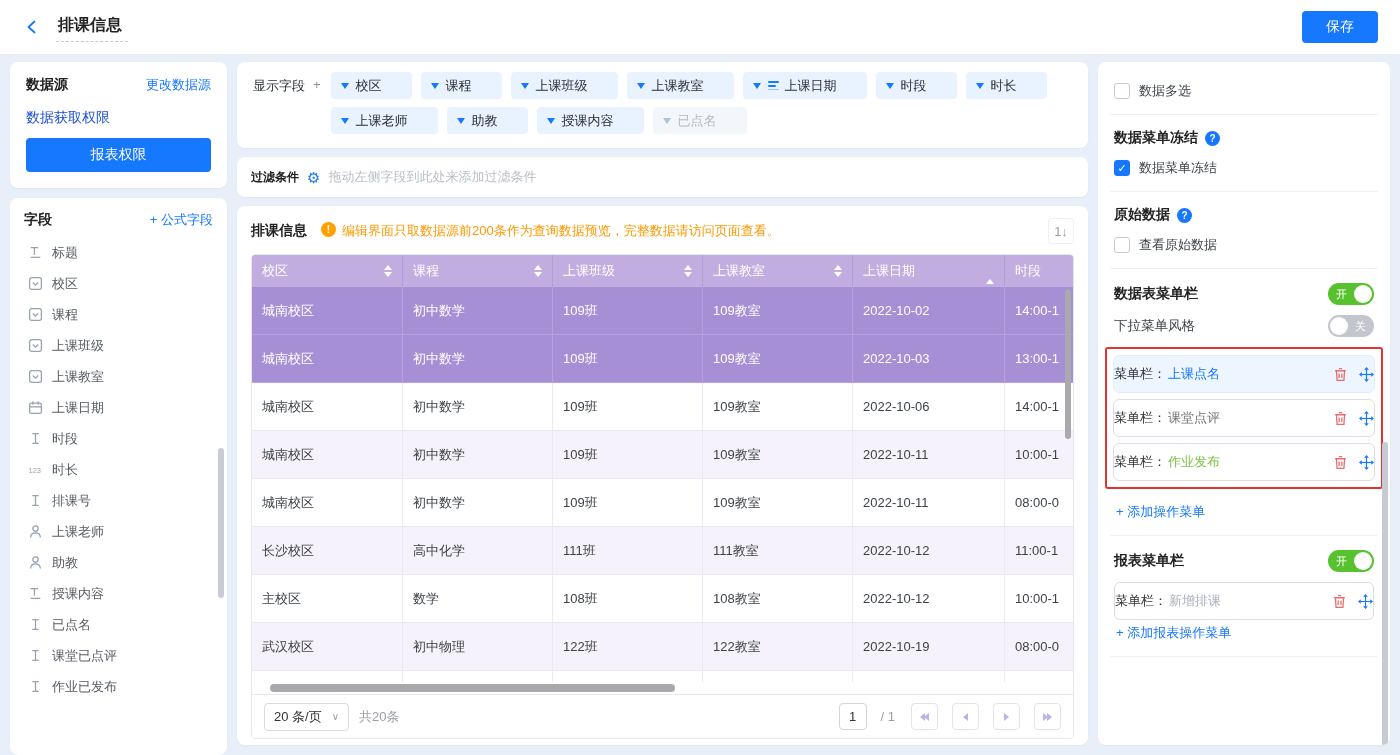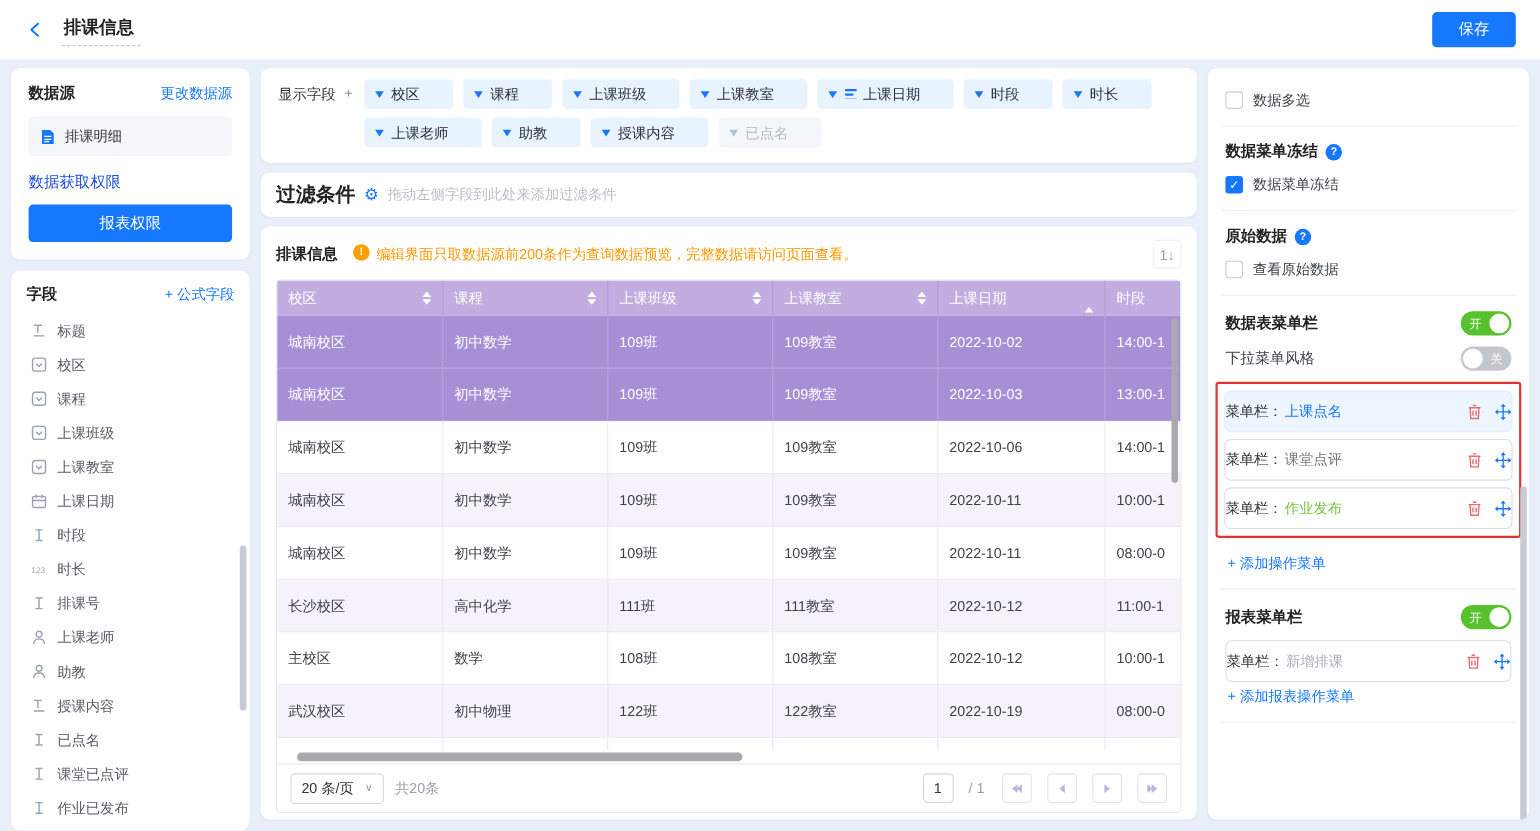--- a/index.html
+++ b/index.html
@@ -44,21 +44,21 @@
   .chip-row { display:flex; gap:9px; margin-bottom:8px; }
   .chip { display:inline-flex; align-items:center; background:#e9f3ff; border-radius:4px; padding:0 30px 0 10px; height:27px; font-size:13px; color:#2b2f36; cursor:pointer; }
   .chip .tri { width:0; height:0; border-left:4.5px solid transparent; border-right:4.5px solid transparent; border-top:6px solid #1677ff; margin-right:7px; }
   .chip.disabled { background:#f3f6fa; color:#b3bac6; }
   .chip.disabled .tri { border-top-color:#b0c2dc; }
   .sort-lines { display:inline-flex; flex-direction:column; justify-content:center; margin-right:6px; }
   .sort-lines i { display:block; height:2px; background:#1677ff; border-radius:1px; margin:1px 0; }
   .sort-lines i:nth-child(1){ width:11px; } .sort-lines i:nth-child(2){ width:8px; } .sort-lines i:nth-child(3){ width:11px; height:1px; background:#9fc3ff; }
 
   .filter-card { flex:none; height:40px; display:flex; align-items:center; padding:0 14px; gap:8px; }
-  .filter-label { font-weight:bold; color:#222; font-size:18px; }
+  .filter-label { font-weight:bold; color:#222; font-size:12px; }
   .gear { color:#1677ff; font-size:15px; line-height:1; }
   .filter-placeholder { color:#b9bfc9; }
 
   .table-card { flex:1; min-height:0; padding:10px 14px 0; display:flex; flex-direction:column; position:relative; }
   .tp-head { display:flex; align-items:center; gap:14px; padding:2px 0 10px; }
   .tp-title { font-weight:bold; color:#222; font-size:14px; }
   .tp-warning { color:#ff9800; display:flex; align-items:flex-start; gap:6px; }
   .warn-ic { width:15px; height:15px; border-radius:50%; background:#ffa000; color:#fff; font-weight:bold; font-size:10px; display:inline-flex; align-items:center; justify-content:center; flex:none; }
   .warn-ic::after { content:"!"; }
   .tp-head .spacer { flex:1; }
@@ -145,27 +145,20 @@
   </div>
 
   <div class="content">
 
     <div class="col-left">
       <div class="card ds-card">
         <div class="card-head">
           <span class="card-title">数据源</span>
           <span class="link">更改数据源</span>
         </div>
-        <div class="ds-item">
-          <svg viewBox="0 0 14 14">
-              <path d="M2 1h7l3 3v9H2z" fill="#1677ff"></path>
-              <path d="M4 6.5h6M4 9h6M4 11h4" stroke="#fff" stroke-width="1"></path>
-            </svg>
-          <span>排课明细</span>
-        </div>
         <div class="perm-title">数据获取权限</div>
         <button class="perm-btn">报表权限</button>
       </div>
 
       <div class="card fields-card">
         <div class="card-head">
           <span class="card-title">字段</span>
           <span class="link">+ 公式字段</span>
         </div>
         <div class="fields-list" id="fields-list">

